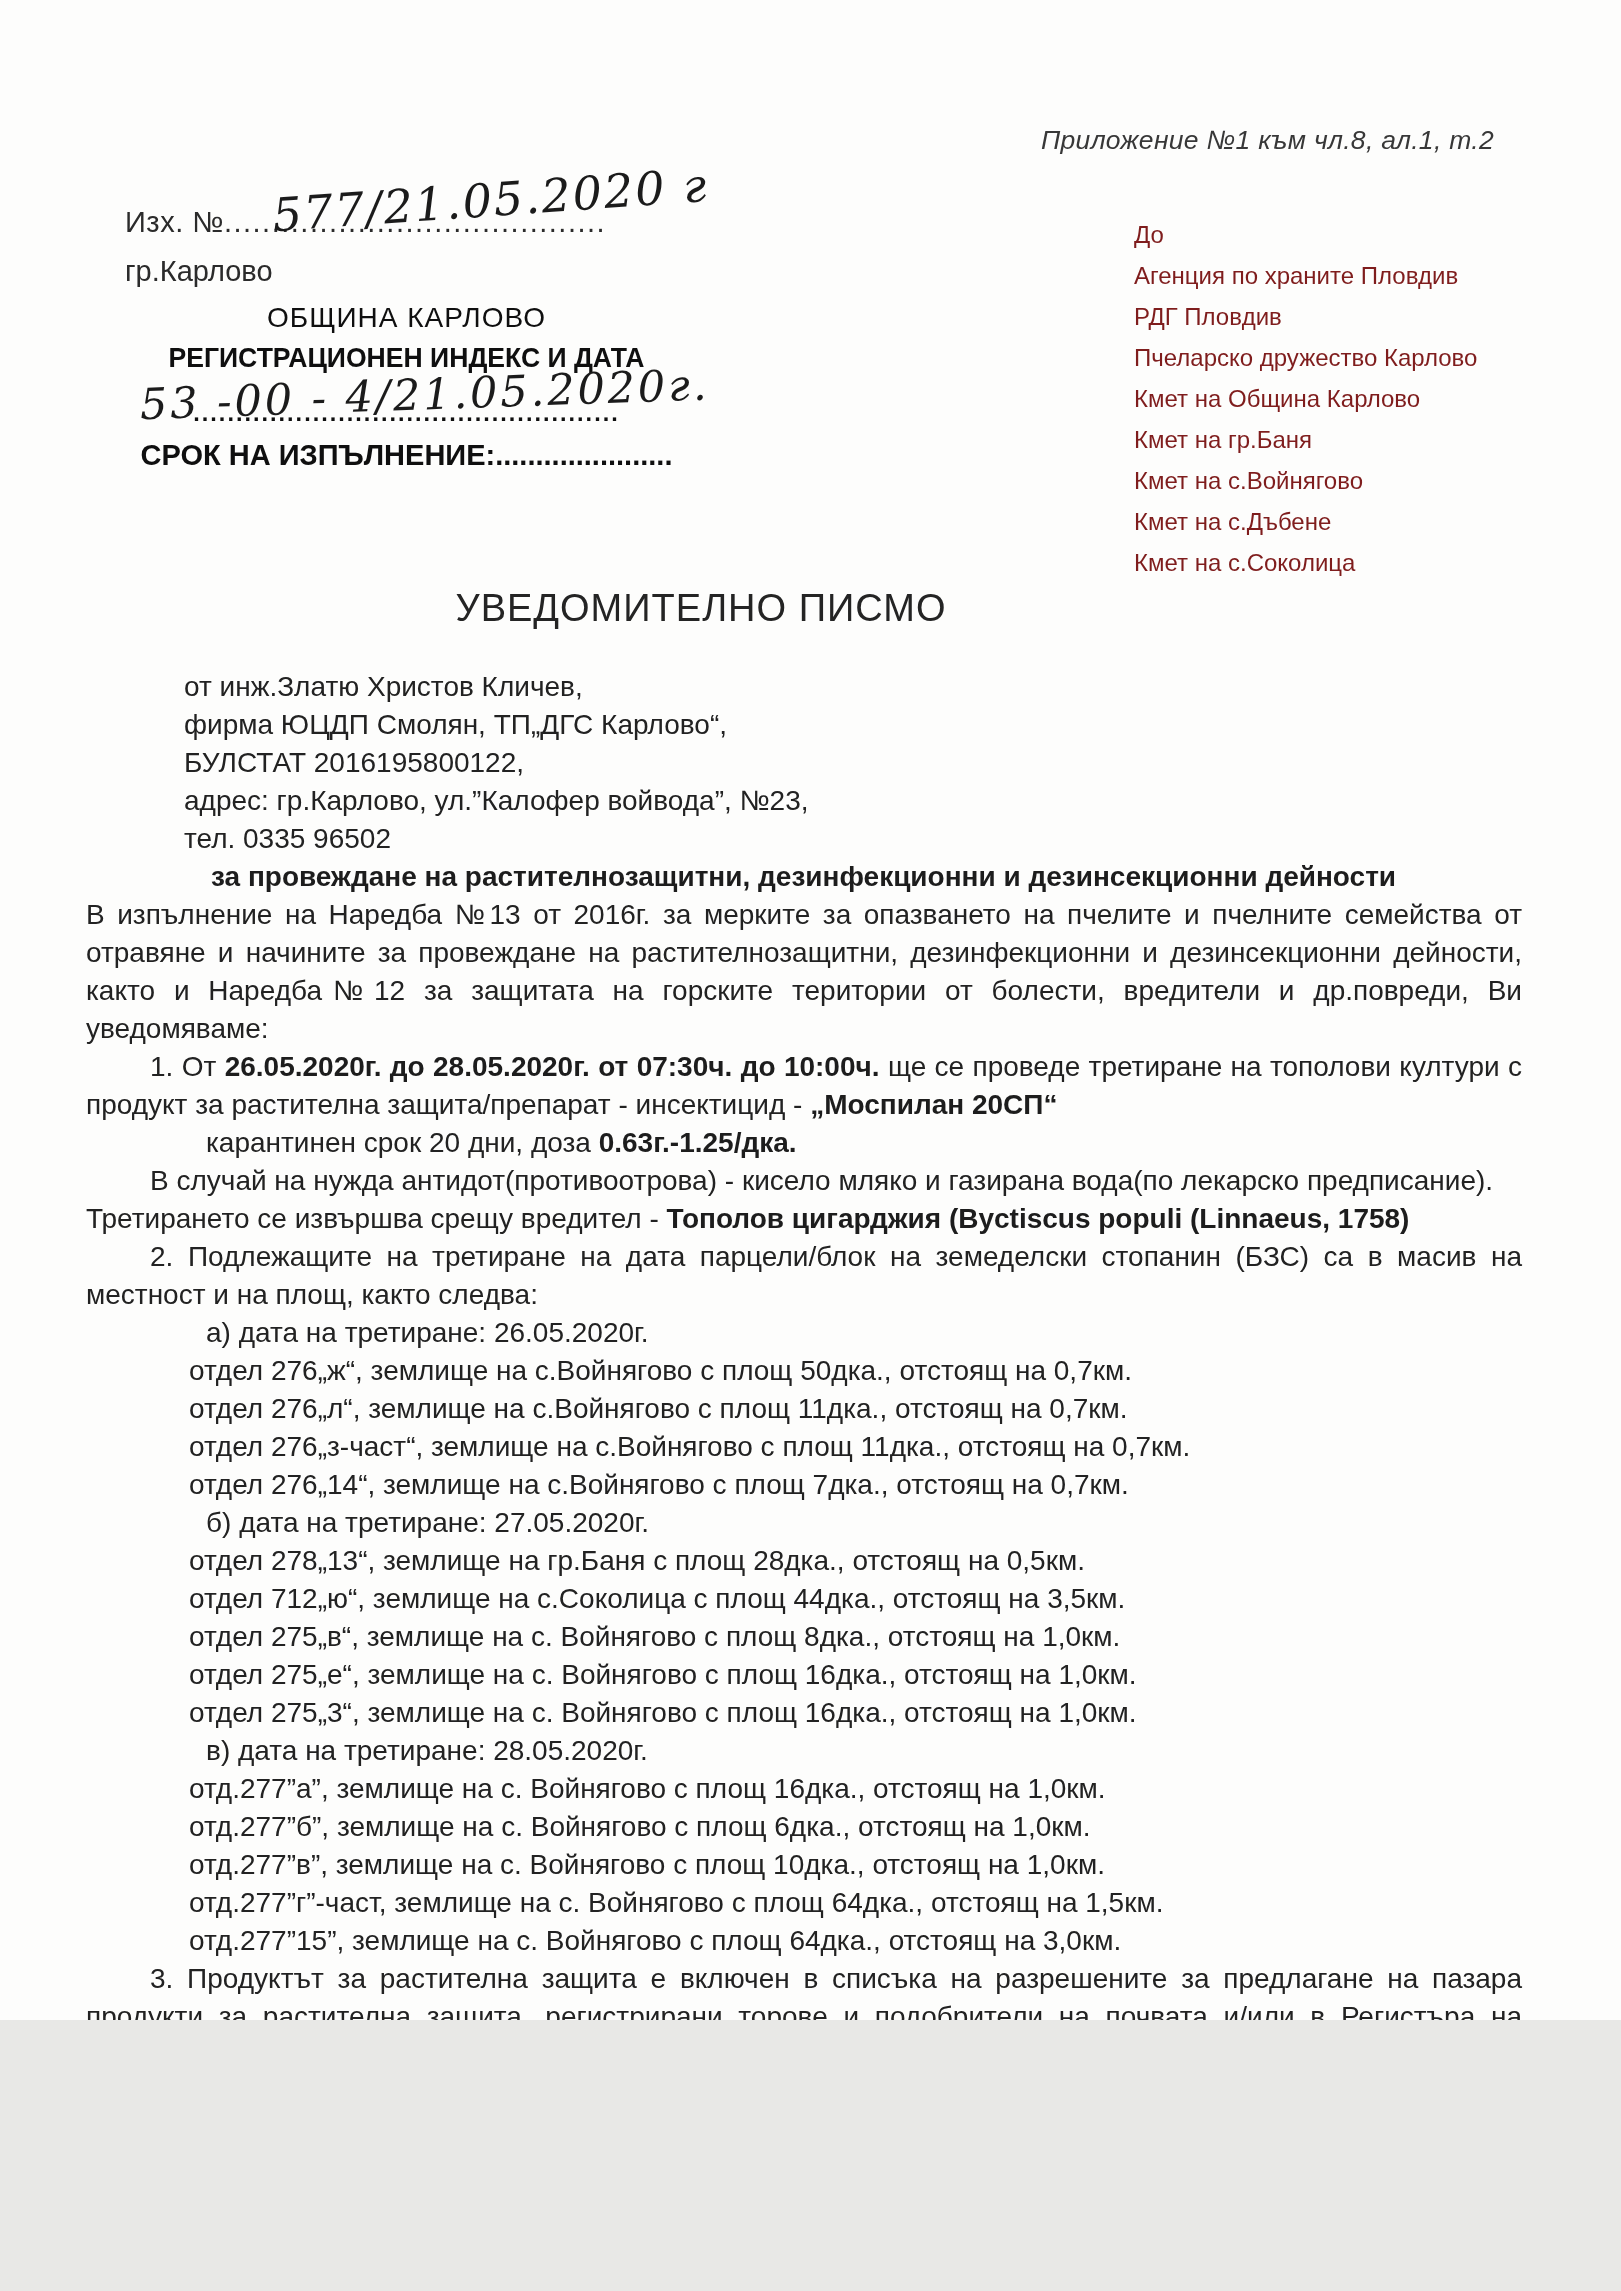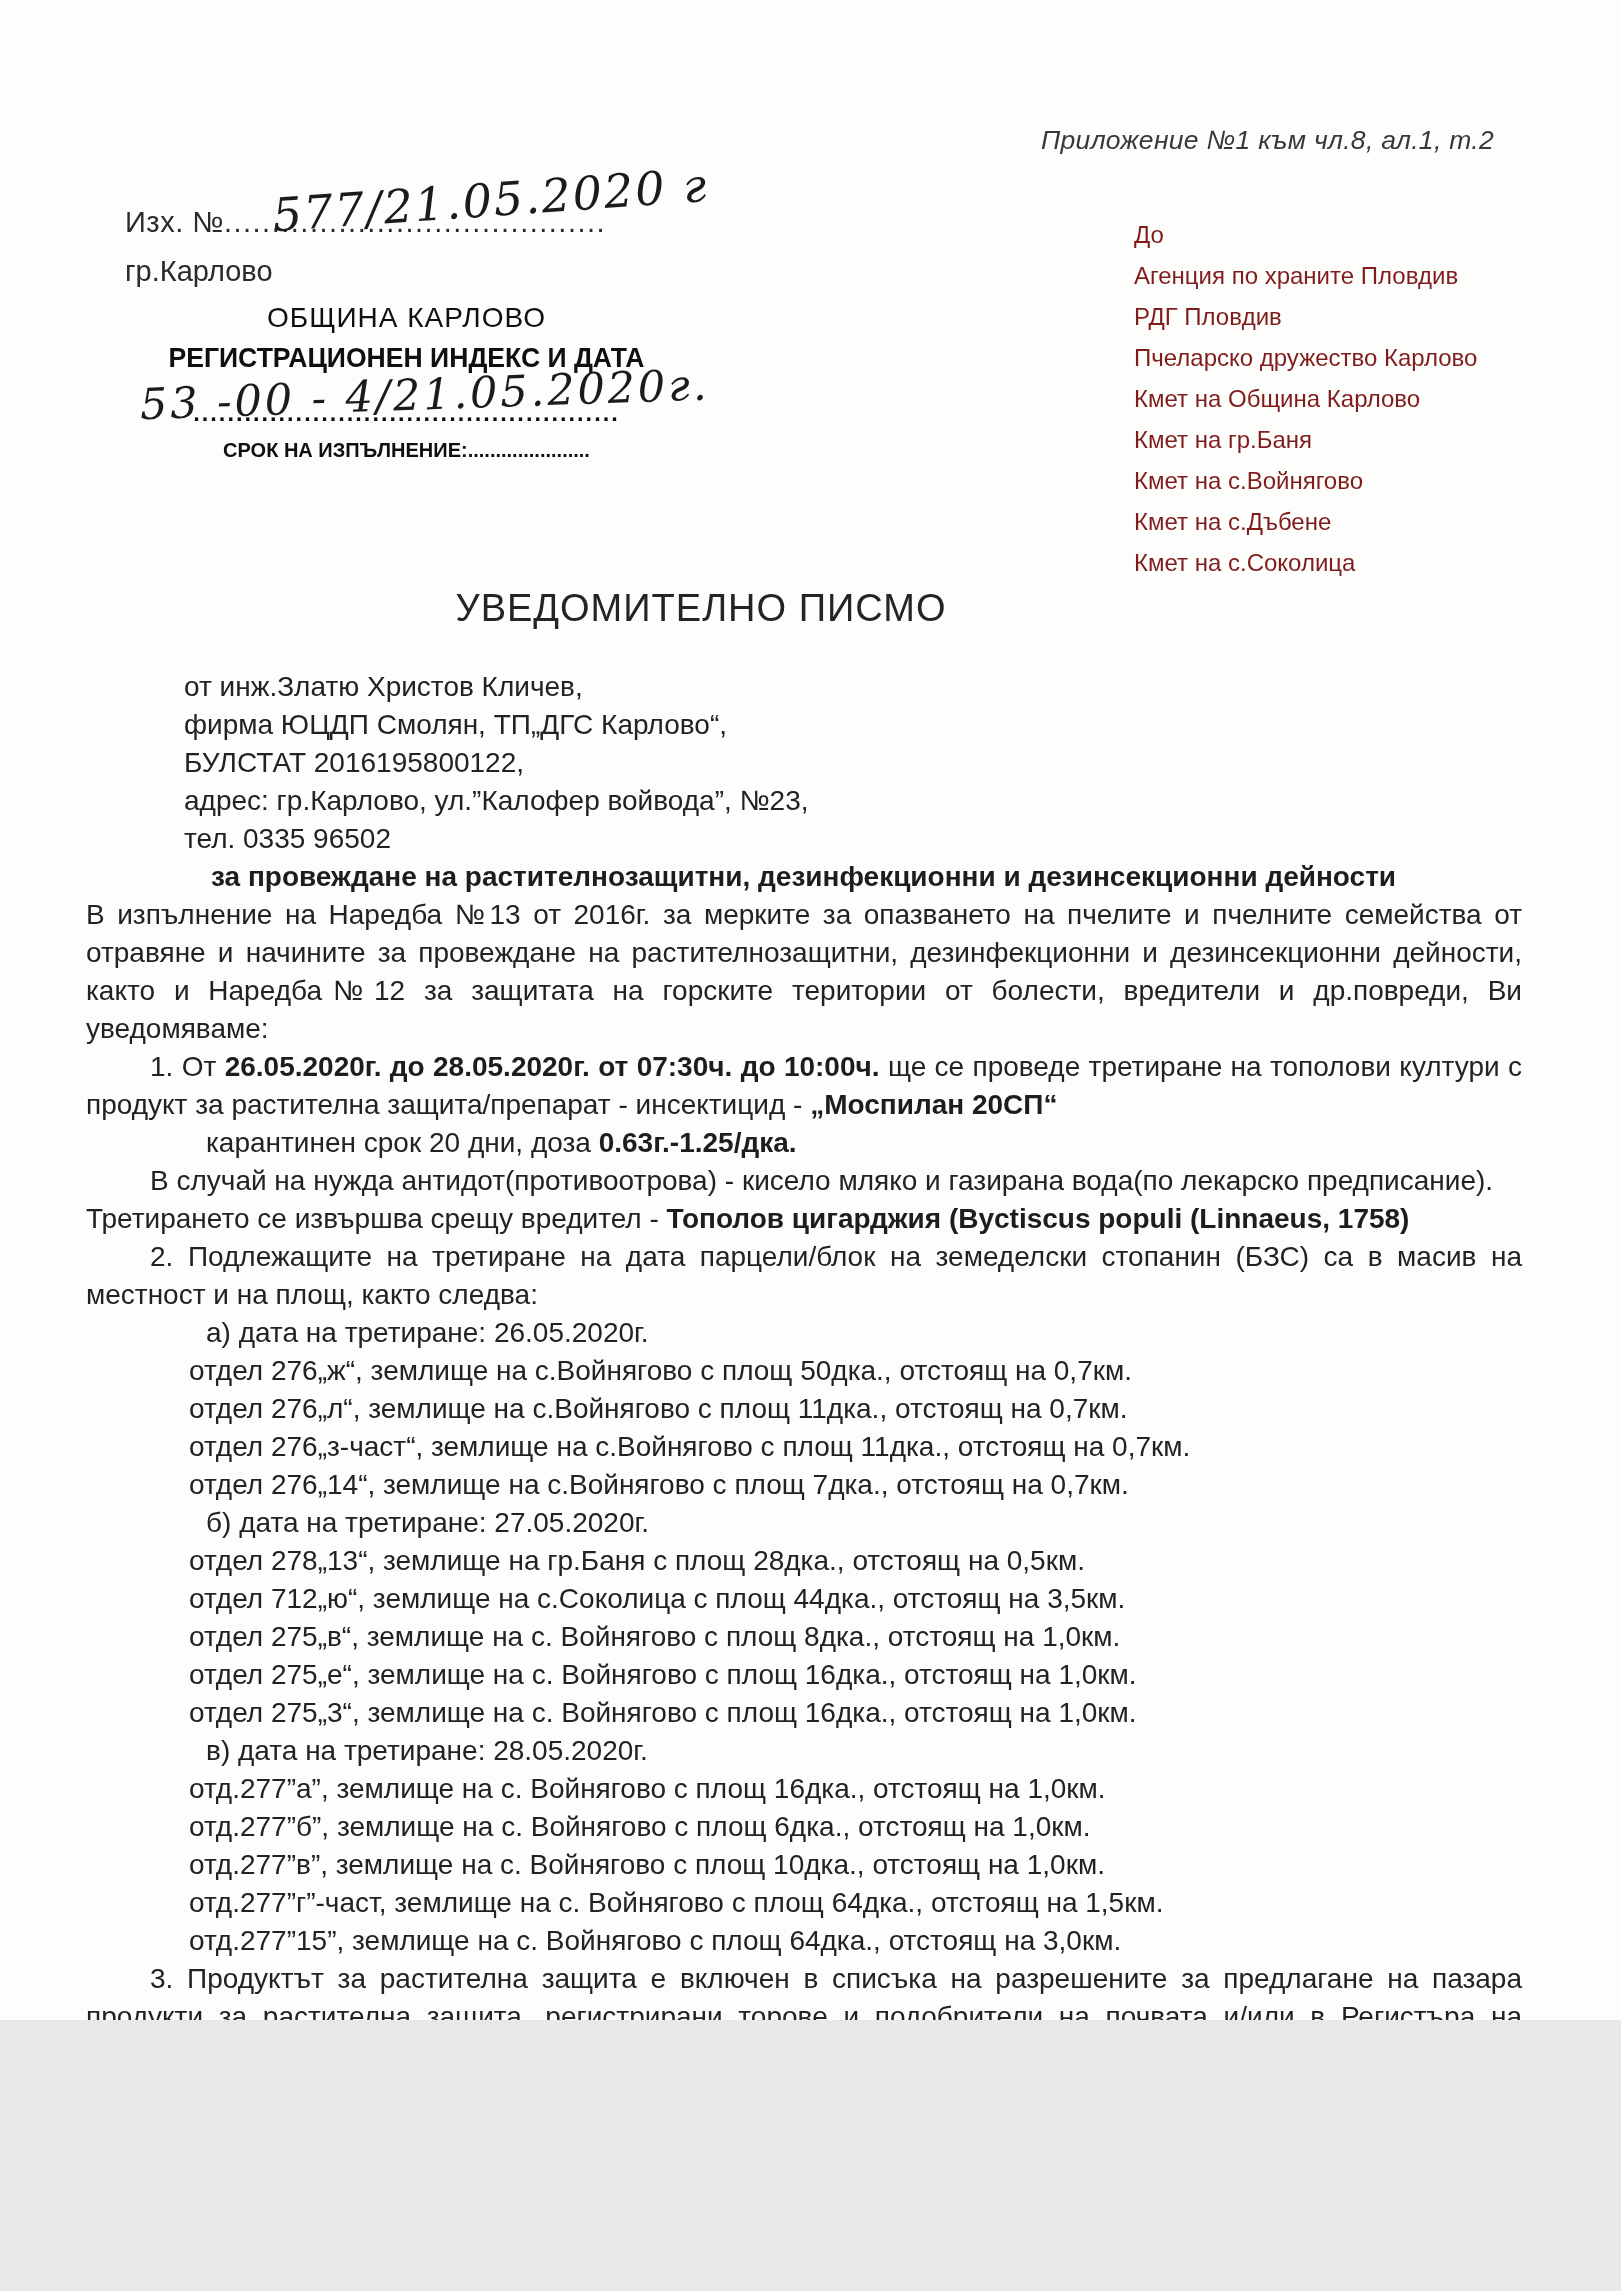--- a/index.html
+++ b/index.html
@@ -38,21 +38,21 @@
     position:absolute;left:132px;top:302px;width:549px;
     text-align:center;color:#0f0f0f;
   }
   .stamp-name{font-weight:normal;font-size:28px;letter-spacing:1px;}
   .stamp-index-label{font-weight:bold;font-size:27.4px;margin-top:7.8px;transform:scaleX(.97);}
   .stamp-hand{
     font-size:43px;white-space:nowrap;margin-top:-3.9px;
     transform:rotate(-2deg);letter-spacing:2.9px;text-align:left;padding-left:7.8px;
   }
   .stamp-dots{font-weight:bold;font-size:23.5px;letter-spacing:2px;margin-top:-19.6px;white-space:nowrap;}
-  .stamp-deadline{font-weight:bold;font-size:20px;margin-top:11.8px;white-space:nowrap;}
+  .stamp-deadline{font-weight:bold;font-size:29px;margin-top:11.8px;white-space:nowrap;}
   
   .recipients{
     position:absolute;left:1122px;top:214px;
     font-size:24px;line-height:41px;color:#7f1d1d;margin-left:12px;
   }
   
   .letter-body{
     position:absolute;left:86px;top:586px;width:1436px;
     font-size:28px;line-height:38px;color:#222;
   }

